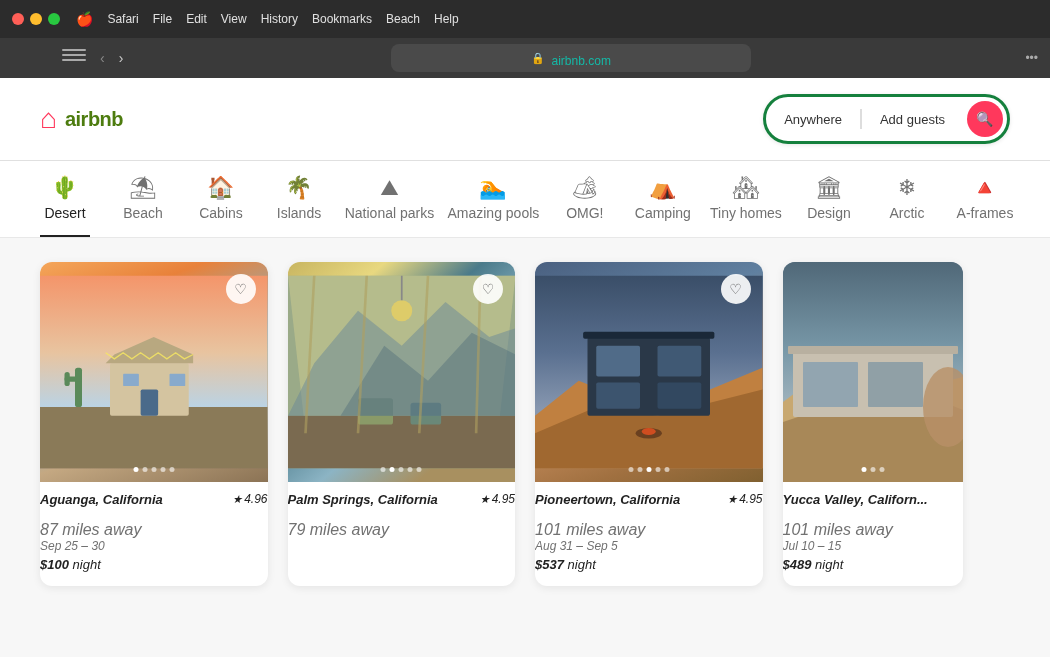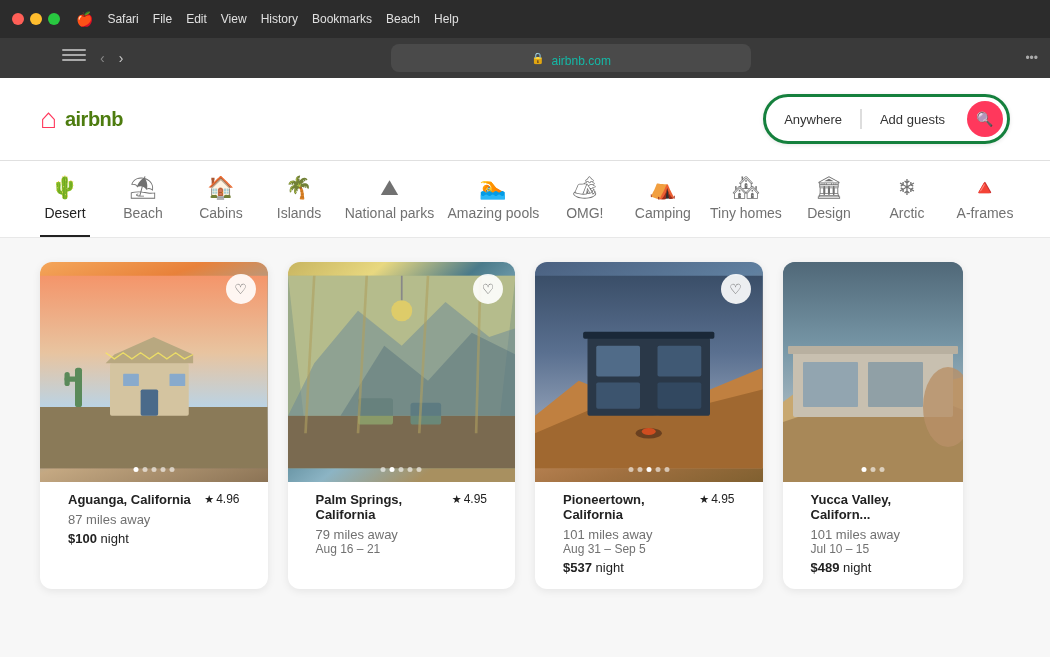--- a/index.html
+++ b/index.html
@@ -246,44 +246,45 @@
       z-index: 2;
     }
     .dot {
       width: 5px; height: 5px;
       border-radius: 50%;
       background: rgba(255,255,255,0.6);
     }
     .dot.active { background: white; }
 
     .listing-info {
-      padding: 10px 28px 14px;
+      padding: 10px 0 14px;
+      font-style: italic;
     }
     .listing-top {
       display: flex;
       justify-content: space-between;
       align-items: flex-start;
     }
     .listing-location {
       font-size: 13px;
       font-weight: 600;
       color: #222;
     }
     .listing-rating {
       display: flex;
       align-items: center;
       gap: 2px;
       font-size: 12px;
       color: #222;
     }
     .star { color: #222; font-size: 11px; }
     .listing-distance {
-      font-size: 13px;
+      font-size: 16px;
       color: #717171;
-      margin-top: 5px;
+      margin-top: 14px;
     }
     .listing-dates {
       font-size: 12px;
       color: #717171;
     }
     .listing-price {
       font-size: 13px;
       color: #222;
       margin-top: 4px;
     }
@@ -443,20 +444,21 @@
       </div>
       <div class="listing-info">
         <div class="listing-top">
           <span class="listing-location">Aguanga, California</span>
           <span class="listing-rating">
             <span class="star">★</span>
             <span>4.96</span>
           </span>
         </div>
         <div class="listing-distance">87 miles away</div>
+        <div class="listing-dates">Sep 25 – 30</div>
         <div class="listing-price">
           <strong>$100</strong>
           <span> night</span>
         </div>
       </div>
     </div>
 
     <div class="listing-card">
       <div style="position:relative;">
         <div class="img-palm">
@@ -501,21 +503,20 @@
       </div>
       <div class="listing-info">
         <div class="listing-top">
           <span class="listing-location">Palm Springs, California</span>
           <span class="listing-rating">
             <span class="star">★</span>
             <span>4.95</span>
           </span>
         </div>
         <div class="listing-distance">79 miles away</div>
-        <div class="listing-dates">Aug 16 – 21</div>
       </div>
     </div>
 
     <div class="listing-card">
       <div style="position:relative;">
         <div class="img-pioneer">
           <svg width="100%" height="220" viewBox="0 0 260 220" style="position:absolute;top:0;left:0;">
             <defs>
               <linearGradient id="sky3" x1="0" y1="0" x2="0" y2="1">
                 <stop offset="0%" stop-color="#3a4e68"></stop>

